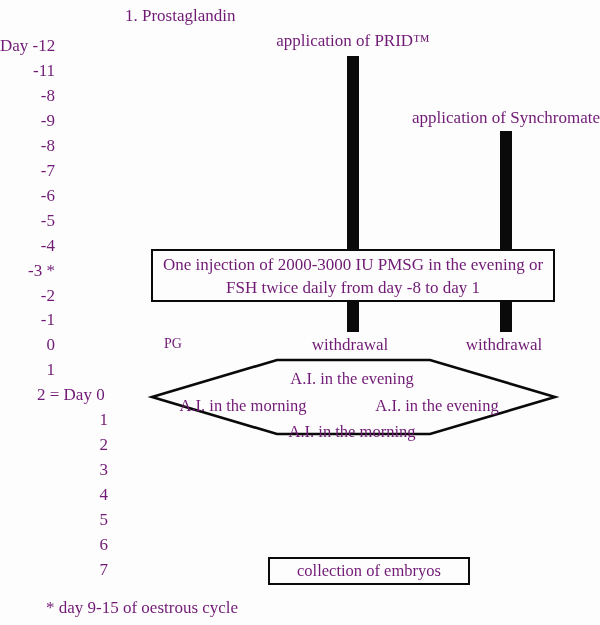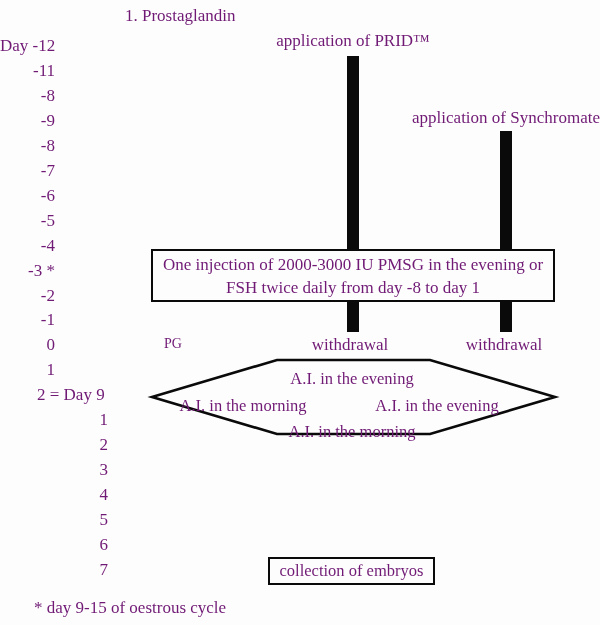--- a/index.html
+++ b/index.html
@@ -63,31 +63,31 @@
     width: 600px; height: 625px;
     z-index: 1;
     pointer-events: none;
   }
   .hex-text { font-size: 16.5px; line-height: 20px; z-index: 2; margin-top: 8px; }
 
   .collection-box {
     position: absolute;
     left: 268px;
     top: 557px;
-    width: 167px;
+    width: 202px;
     height: 28px;
     box-sizing: border-box;
     border: 2px solid #0a0a0a;
     background: #fdfdfd;
     text-align: center;
     font-size: 16.5px;
     line-height: 23px;
   }
 
-  .footnote { font-size: 17px; line-height: 20px; }
+  .footnote { font-size: 17px; line-height: 20px; margin-left: 12px; }
 </style>
 </head>
 <body>
 
 <div class="figure">
 
   <div class="abs col-heading" style="left:125px; top:6px;">1. Prostaglandin</div>
 
   <div>
       <div class="day-label" style="top: 36px;">Day -12</div>
@@ -97,21 +97,21 @@
       <div class="day-label" style="top: 135.8px;">-8</div>
       <div class="day-label" style="top: 160.75px;">-7</div>
       <div class="day-label" style="top: 185.7px;">-6</div>
       <div class="day-label" style="top: 210.65px;">-5</div>
       <div class="day-label" style="top: 235.6px;">-4</div>
       <div class="day-label" style="top: 260.55px;">-3 *</div>
       <div class="day-label" style="top: 285.5px;">-2</div>
       <div class="day-label" style="top: 310.45px;">-1</div>
       <div class="day-label" style="top: 335.4px;">0</div>
       <div class="day-label" style="top: 360.35px;">1</div>
-      <div class="day-label day-eq" style="top: 385.3px;">2 = Day 9</div>
+      <div class="day-label day-eq" style="top: 385.3px;">2 = Day 0</div>
       <div class="day-label day-indent" style="top: 410.25px;">1</div>
       <div class="day-label day-indent" style="top: 435.2px;">2</div>
       <div class="day-label day-indent" style="top: 460.15px;">3</div>
       <div class="day-label day-indent" style="top: 485.1px;">4</div>
       <div class="day-label day-indent" style="top: 510.05px;">5</div>
       <div class="day-label day-indent" style="top: 535px;">6</div>
       <div class="day-label day-indent" style="top: 559.95px;">7</div>
     </div>
 
   <div class="treat-bar" style="left:347px; top:56px; height:276px;"></div>

